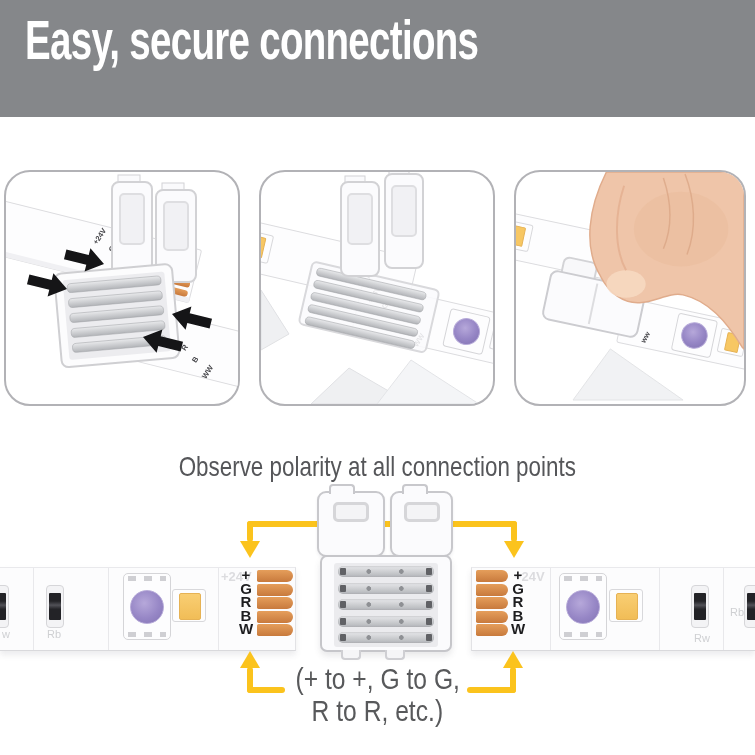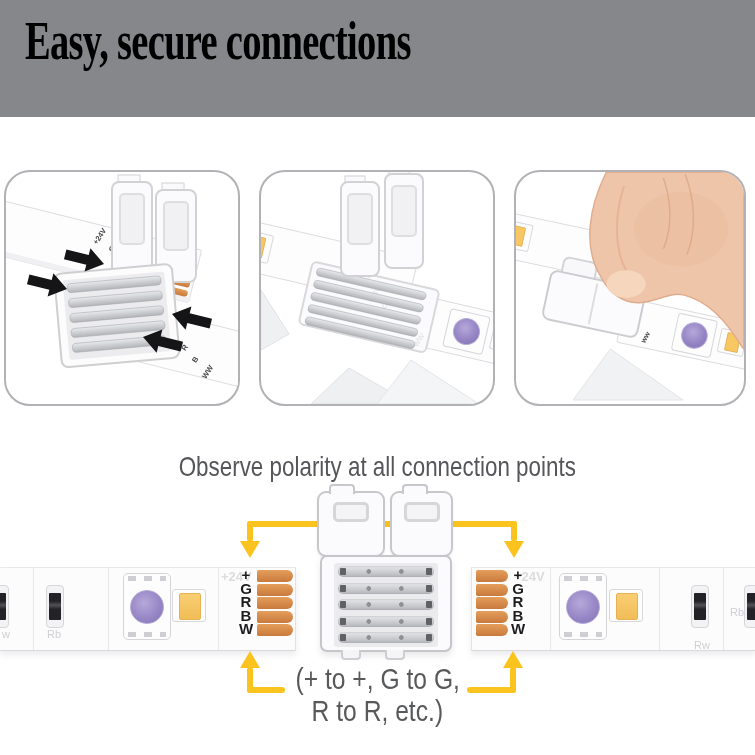--- a/index.html
+++ b/index.html
@@ -2,21 +2,21 @@
 <html><head>
 <meta charset="utf-8">
 <style>
   html,body{margin:0;padding:0;}
   body{width:755px;height:755px;position:relative;background:#ffffff;
        font-family:"Liberation Sans", sans-serif;overflow:hidden;}
 
   
   .banner{position:absolute;left:0;top:0;width:755px;height:117px;background:#85878A;}
   .banner-title{position:absolute;left:25px;top:13px;font-size:55px;font-weight:bold;
-                color:#000000;white-space:nowrap;line-height:1;font-family:Liberation Serif, serif;}
+                color:#ffffff;white-space:nowrap;line-height:1;}
   .banner-title .sx{display:inline-block;transform:scaleX(.70);transform-origin:left center;letter-spacing:-1px;}
   .banner-sub{position:absolute;left:25px;top:76px;font-size:28px;font-style:italic;
               color:#ffffff;white-space:nowrap;line-height:1.1;}
   .banner-sub .sx{display:inline-block;transform:scaleX(.82);transform-origin:left center;}
 
   
   .panel{position:absolute;top:170px;height:236px;background:#fff;border:2px solid #B2B2B6;
          border-radius:26px;box-sizing:border-box;overflow:hidden;}
   #panel1{left:4px;width:236px;} #panel2{left:259px;width:236px;} #panel3{left:514px;width:232px;}
   .panel svg{display:block;width:100%;height:100%;}
@@ -356,21 +356,21 @@
   <div class="padlab" style="top:54px">W</div>
   <div class="rgb-led" style="left:87px">
     <div class="legs t"></div>
     <div class="legs b"></div>
     <div class="lens"></div>
   </div>
   <div class="w-led" style="left:137px">
       <div class="chip"></div>
     </div>
   <div class="resistor" style="left:219px"></div>
-  <div class="rlabel" style="left:222px;top:71px">Rw</div>
+  <div class="rlabel" style="left:222px;top:64px">Rw</div>
   <div class="resistor" style="left:272px"></div>
   <div class="rlabel" style="left:258px;top:38px">Rb</div>
 </div>
 
 <div class="yel" id="ylineTop"></div>
 
 <div class="door" id="doorL">
   <div class="tab"></div>
   <div class="slot"></div>
 </div>

